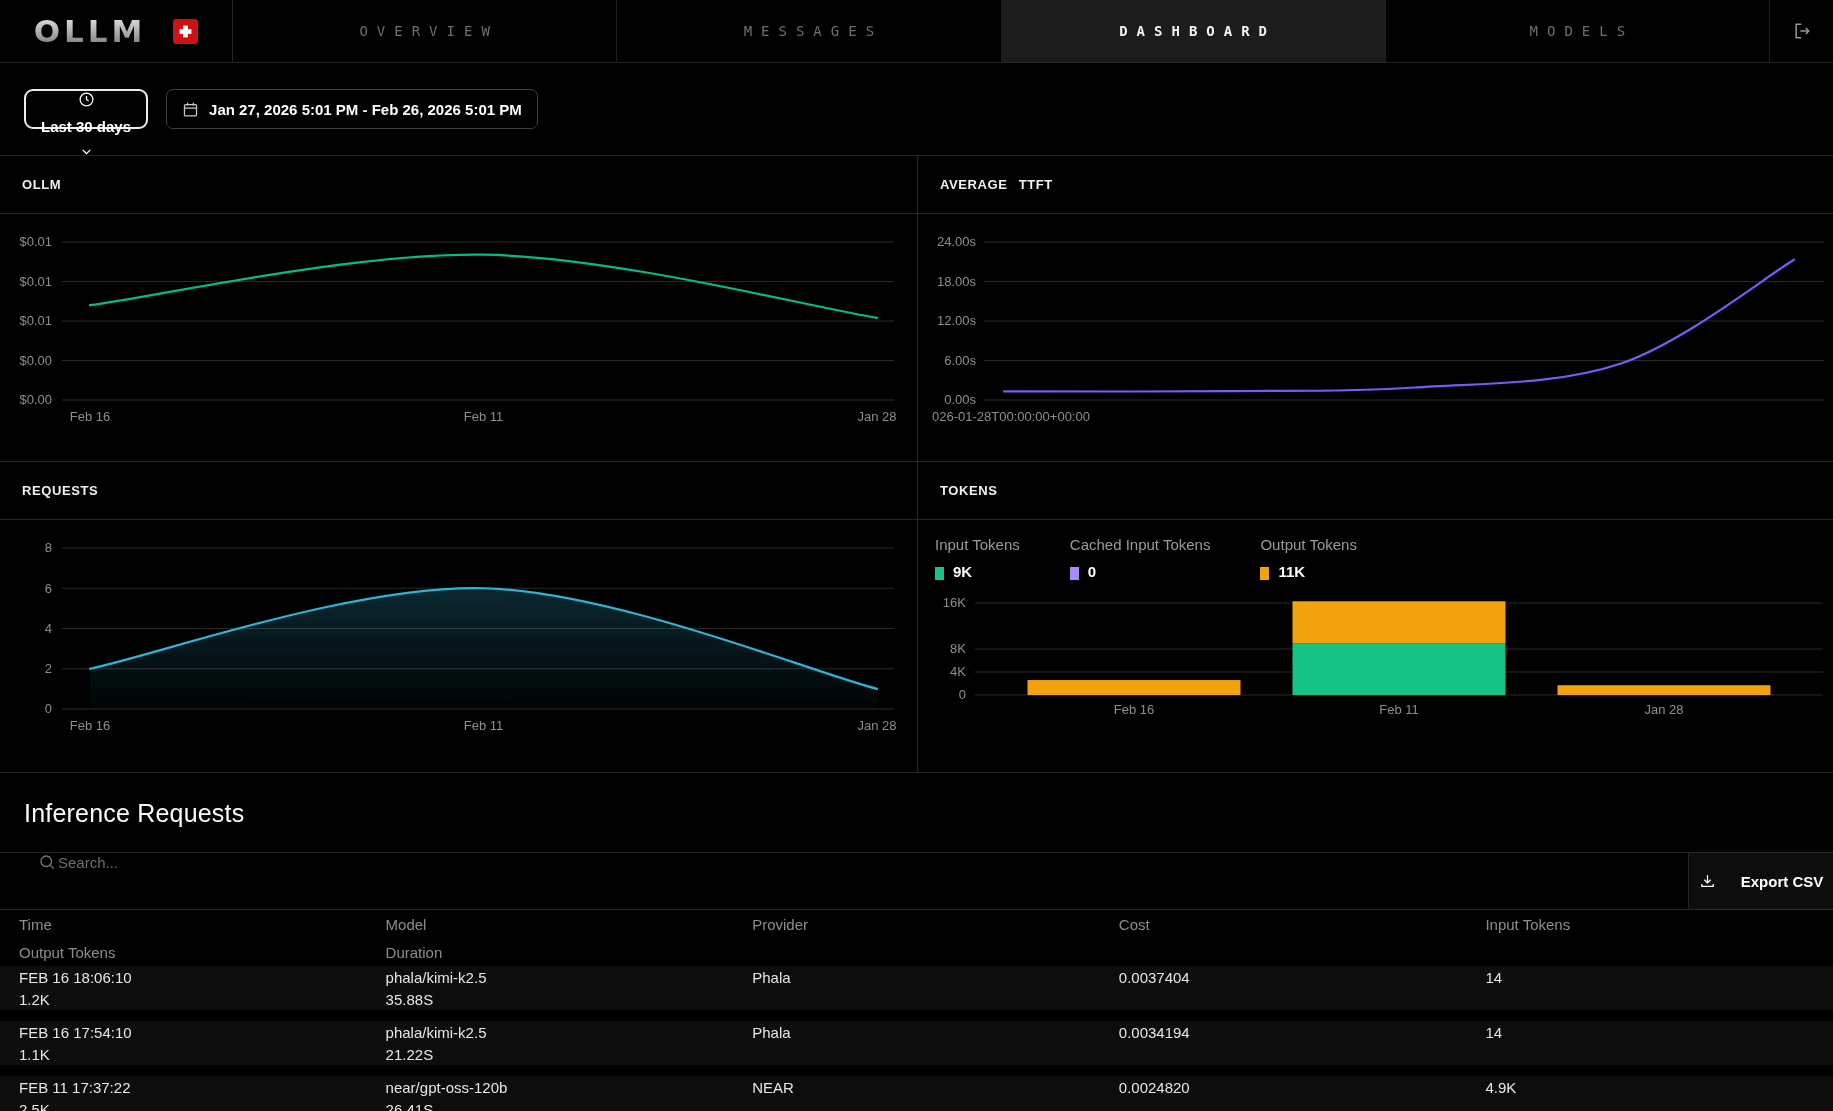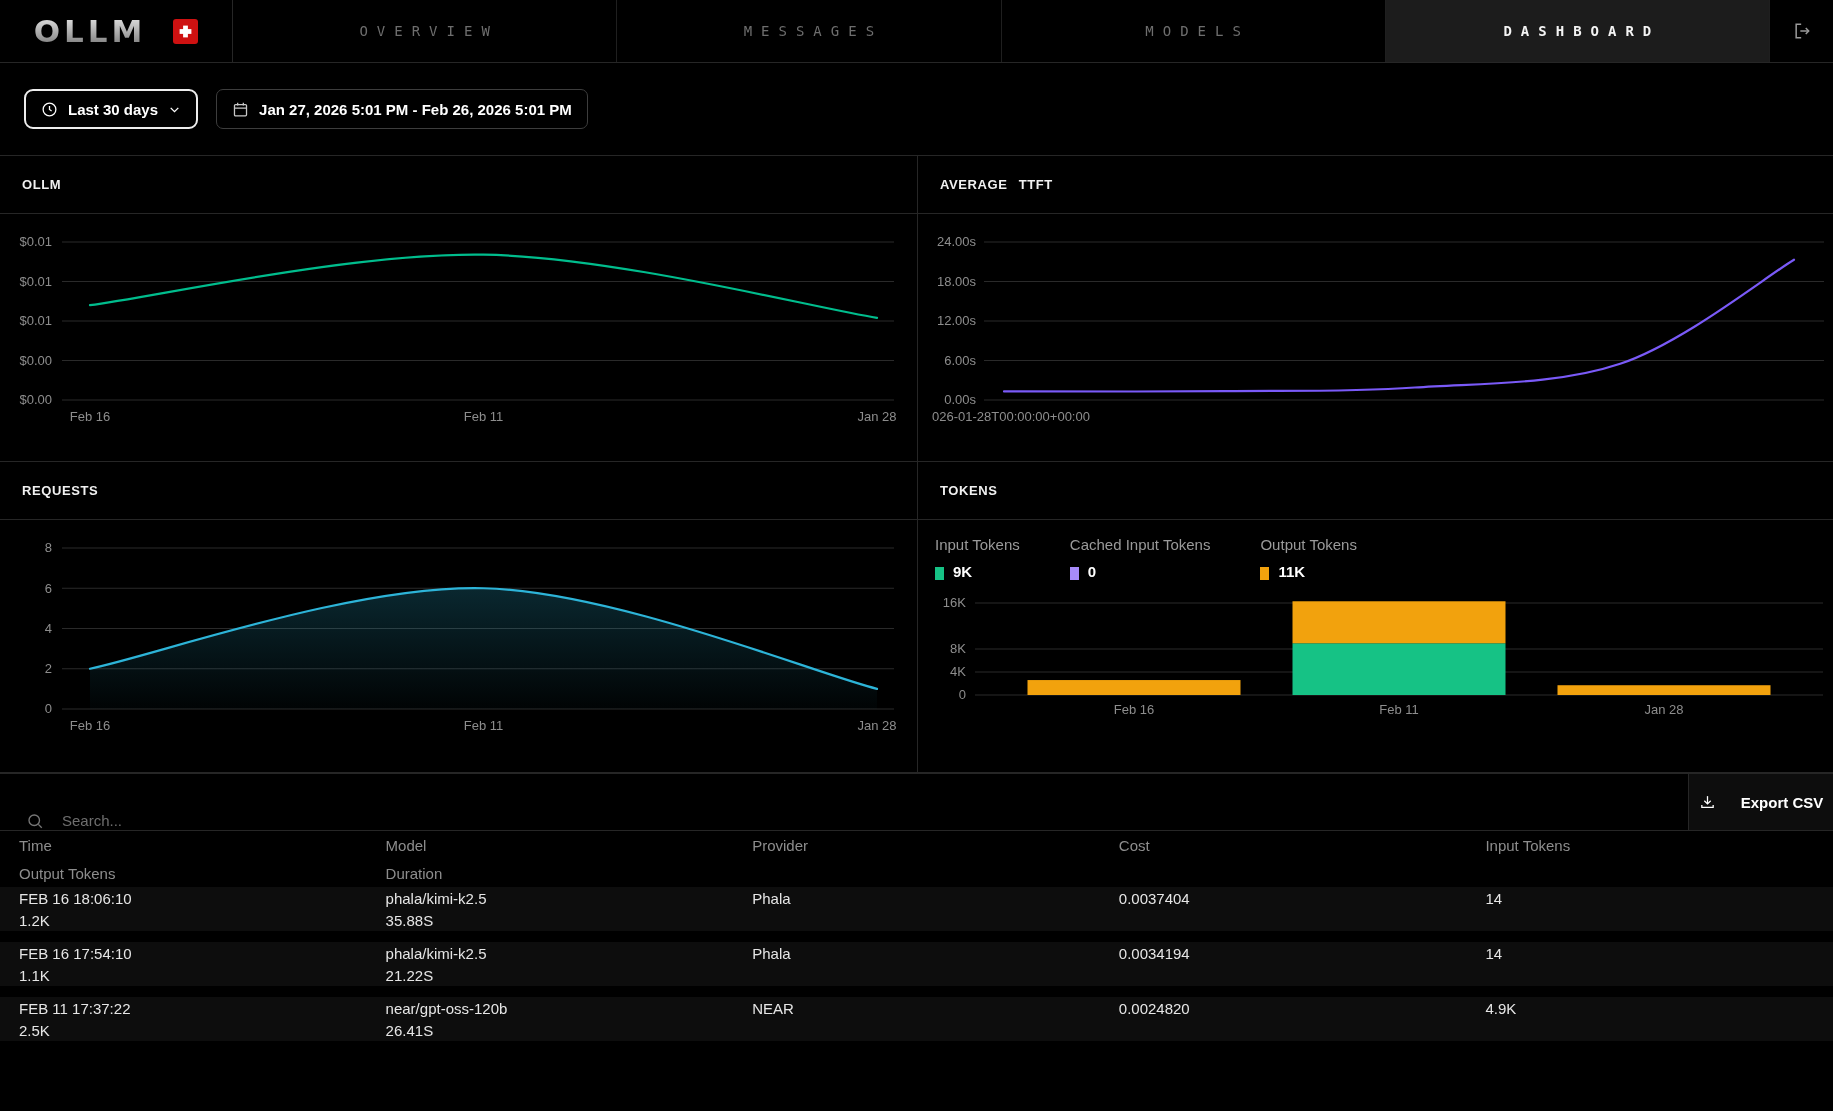--- a/index.html
+++ b/index.html
@@ -18,21 +18,21 @@
     color:#6e6e6e; cursor:pointer; }
   .tab + .tab { border-left:1px solid #1f1f1f; }
   .tab.active { background:#1c1c1c; color:#f4f4f4; font-weight:bold; }
   .logout { flex:0 0 64px; display:flex; align-items:center; justify-content:center;
     border-left:1px solid #1f1f1f; cursor:pointer; }
 
   
   .filterbar { height:92px; display:flex; align-items:center; gap:18px; padding-left:24px; }
   .pill { display:flex; align-items:center; gap:10px; height:40px; padding:0 15px;
     background:#000; color:#fff; font-size:15px; font-weight:700; font-family:inherit; cursor:pointer; }
-  .pill.range { border:2px solid #ededed; border-radius:9px; }
+  .pill.range { border:2px solid #ededed; border-radius:9px;flex-direction:column; }
   .pill.date { border:1px solid #3d3d3d; border-radius:7px; }
 
   
   .charts { display:grid; grid-template-columns:918px 1fr; grid-template-rows:306px 310px;
     border-top:1px solid #262626; border-bottom:1px solid #262626; }
   .panel { position:relative; overflow:hidden; }
   .panel.pl { border-right:1px solid #262626; }
   .panel.pt { border-bottom:1px solid #262626; }
   .panel-title { height:58px; border-bottom:1px solid #262626; display:flex; align-items:center;
     padding-left:22px; font-size:13px; font-weight:700; letter-spacing:.6px; word-spacing:7px; color:#f0f0f0; }
@@ -45,21 +45,21 @@
   .legend-label { font-size:15px; color:#9a9a9a; }
   .legend-value { display:flex; align-items:flex-end; gap:9px; margin-top:10px;
     font-size:15px; font-weight:700; color:#fff; }
   .swatch { width:9px; height:13px; display:inline-block; }
   .tokens-svg { margin-top:10px; }
 
   
   .inf-header { height:79px; padding:26px 24px 0; }
   .inf-header h1 { margin:0; font-size:25px; font-weight:400; letter-spacing:.2px; color:#fbfbfb; }
   .toolbar { height:58px; display:flex; border-top:1px solid #262626; border-bottom:1px solid #262626; }
-  .search { flex:1; display:flex; align-items:flex-end; gap:16px; padding-left:26px; }
+  .search { flex:1; display:flex; align-items:flex-start; padding-left:38px; }
   .search input { flex:1; background:transparent; border:none; outline:none;
     color:#eee; font-size:15px; font-family:inherit; }
   .search input::placeholder { color:#6e6e6e; }
   .export { flex:0 0 145px; display:flex; align-items:center; justify-content:center; gap:25px;
     border:none; border-left:1px solid #262626; background:#0d0d0d; color:#fff;
     font-size:15px; font-weight:700; font-family:inherit; cursor:pointer; }
 
   .thead, .trow { display:grid; grid-template-columns:repeat(5,1fr); align-items:center; }
   .thead { height:56px; color:#8d8d8d; font-size:15px; }
   .thead > div, .trow > div { padding-left:19px; white-space:nowrap; }
@@ -73,22 +73,22 @@
     <span class="logo-text">OLLM</span>
     <span class="swiss">
       <svg width="15" height="15" viewBox="0 0 15 15">
           <rect x="5.1" y="1.6" width="4.8" height="11.8" fill="#fff"></rect>
           <rect x="1.6" y="5.1" width="11.8" height="4.8" fill="#fff"></rect>
         </svg>
     </span>
   </div>
   <div class="tab">OVERVIEW</div>
   <div class="tab">MESSAGES</div>
+  <div class="tab active">DASHBOARD</div>
   <div class="tab">MODELS</div>
-  <div class="tab active">DASHBOARD</div>
   <div class="logout">
     <span>
       <svg width="20" height="20" viewBox="0 0 24 24" fill="none" stroke="#9a9a9a" stroke-width="1.8">
         <path d="M11 4H5v16h6"></path>
           <path d="M10 12h10"></path>
           <path d="M16.5 8.5 20 12l-3.5 3.5"></path>
       </svg>
     </span>
   </div>
 </header>
@@ -232,20 +232,23 @@
           <rect x="109.5" y="90.05" width="213" height="14.95" fill="#f2a20d"></rect>
           <rect x="374.5" y="53.25" width="213" height="51.75" fill="#16c285"></rect>
           <rect x="374.5" y="11.274999999999999" width="213" height="41.975" fill="#f2a20d"></rect>
           <rect x="639.5" y="95.225" width="213" height="9.775" fill="#f2a20d"></rect>
         </svg>
     </div>
   </section>
 </div>
 
 <section>
+  <div class="inf-header">
+    <h1>Inference Requests</h1>
+  </div>
   <div class="toolbar">
     <div class="search">
       <span>
         <svg width="18" height="18" viewBox="0 0 24 24" fill="none" stroke="#777" stroke-width="1.8">
           <circle cx="11" cy="11" r="7"></circle>
             <path d="M16.5 16.5 21 21"></path>
         </svg>
       </span>
       <input type="text" placeholder="Search..." style="">
     </div>

